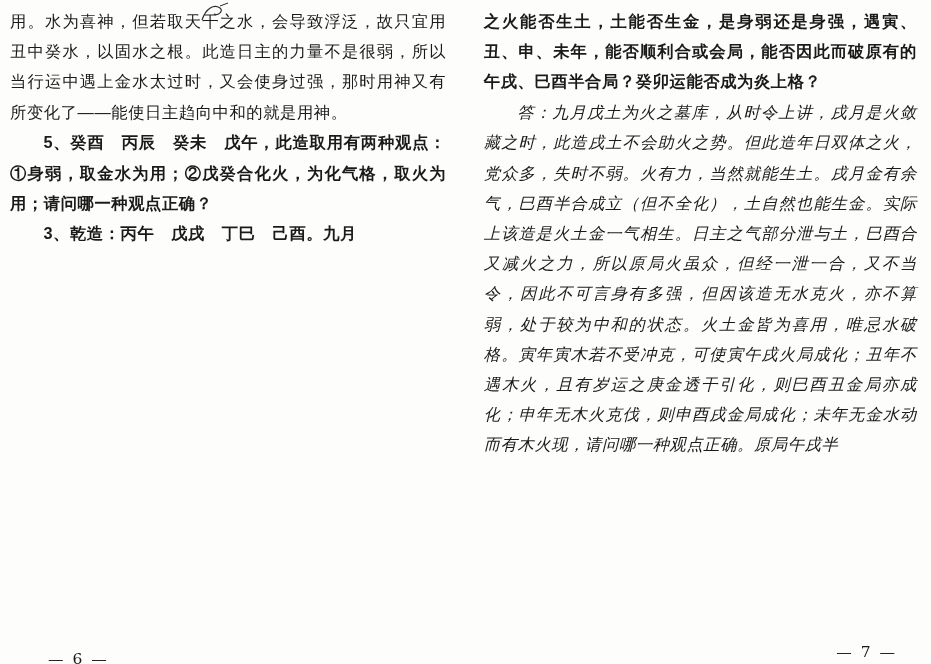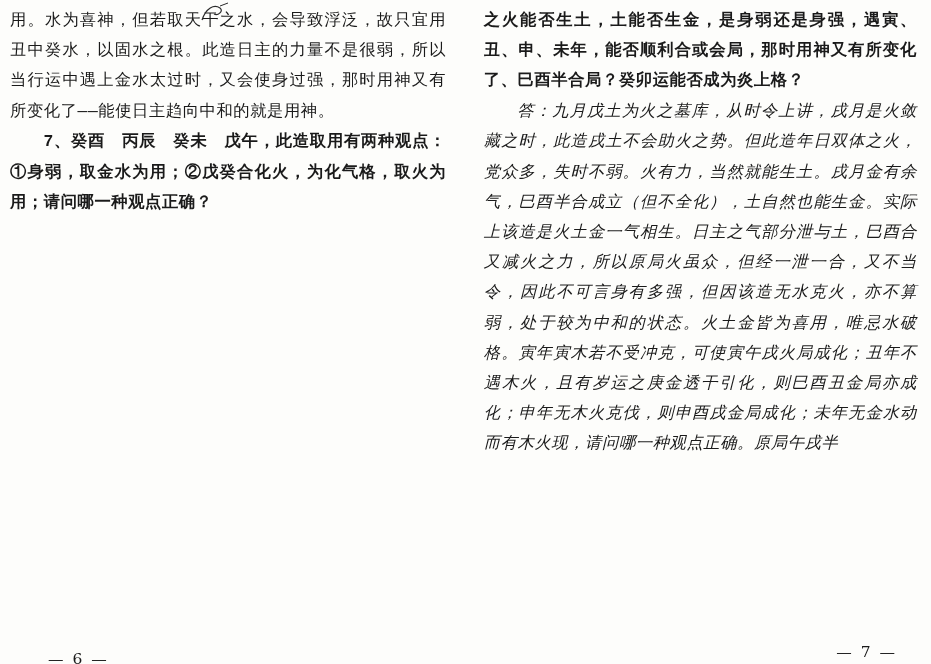--- a/index.html
+++ b/index.html
@@ -42,21 +42,21 @@
     width: 445px;
     padding-left: 6px;
   }
   p.para {
     margin: 0 0 0.5px 0;
     font-size: 16.3px;
     line-height: 30.2px;
     letter-spacing: 0.6px;
     text-align: justify;
     color: #1a1a1a;
-    font-family: Liberation Mono, monospace;
+    font-family: Liberation Sans, sans-serif;
   }
   p.indent2 {
     text-indent: 2.05em;
   }
   .bold {
     font-weight: bold;
     letter-spacing: 0.8px;
   }
   .ans {
     font-style: italic;
@@ -93,29 +93,30 @@
   <div class="columns">
 
     <div class="col col-left">
       <svg class="scribble" viewBox="0 0 40 22">
         <path d="M6 18 C10 6, 18 2, 24 6 C28 9, 22 14, 18 12" fill="none" stroke="#2b2b2b" stroke-width="1.2"></path>
         <path d="M24 4 L32 1" fill="none" stroke="#2b2b2b" stroke-width="1"></path>
       </svg>
 
       <p class="para">用。水为喜神，但若取天干之水，会导致浮泛，故只宜用丑中癸水，以固水之根。此造日主的力量不是很弱，所以当行运中遇上金水太过时，又会使身过强，那时用神又有所变化了——能使日主趋向中和的就是用神。</p>
 
-      <p class="para indent2 bold">7、癸酉　丙辰　癸未　戊午，此造取用有两种观点：①身弱，取金水为用；②戊癸合化火，为化气格，取火为用；请问哪一种观点正确？</p>
+      <p class="para indent2 bold">5、癸酉　丙辰　癸未　戊午，此造取用有两种观点：①身弱，取金水为用；②戊癸合化火，为化气格，取火为用；请问哪一种观点正确？</p>
 
 
+      <p class="para indent2 bold">3、乾造：丙午　戊戌　丁巳　己酉。九月</p>
     </div>
 
     <div class="col col-gap"></div>
 
     <div class="col col-right">
-      <p class="para bold">之火能否生土，土能否生金，是身弱还是身强，遇寅、丑、申、未年，能否顺利合或会局，那时用神又有所变化了、巳酉半合局？癸卯运能否成为炎上格？</p>
+      <p class="para bold">之火能否生土，土能否生金，是身弱还是身强，遇寅、丑、申、未年，能否顺利合或会局，能否因此而破原有的午戌、巳酉半合局？癸卯运能否成为炎上格？</p>
 
       <p class="para indent2 ans">答：九月戊土为火之墓库，从时令上讲，戌月是火敛藏之时，此造戌土不会助火之势。但此造年日双体之火，党众多，失时不弱。火有力，当然就能生土。戌月金有余气，巳酉半合成立（但不全化），土自然也能生金。实际上该造是火土金一气相生。日主之气部分泄与土，巳酉合又减火之力，所以原局火虽众，但经一泄一合，又不当令，因此不可言身有多强，但因该造无水克火，亦不算弱，处于较为中和的状态。火土金皆为喜用，唯忌水破格。寅年寅木若不受冲克，可使寅午戌火局成化；丑年不遇木火，且有岁运之庚金透干引化，则巳酉丑金局亦成化；申年无木火克伐，则申酉戌金局成化；未年无金水动而有木火现，请问哪一种观点正确。原局午戌半</p>
     </div>
 
   </div>
 
   <div class="footer-left">— 6 —</div>
   <div class="footer-right">— 7 —</div>
 </div>
 

